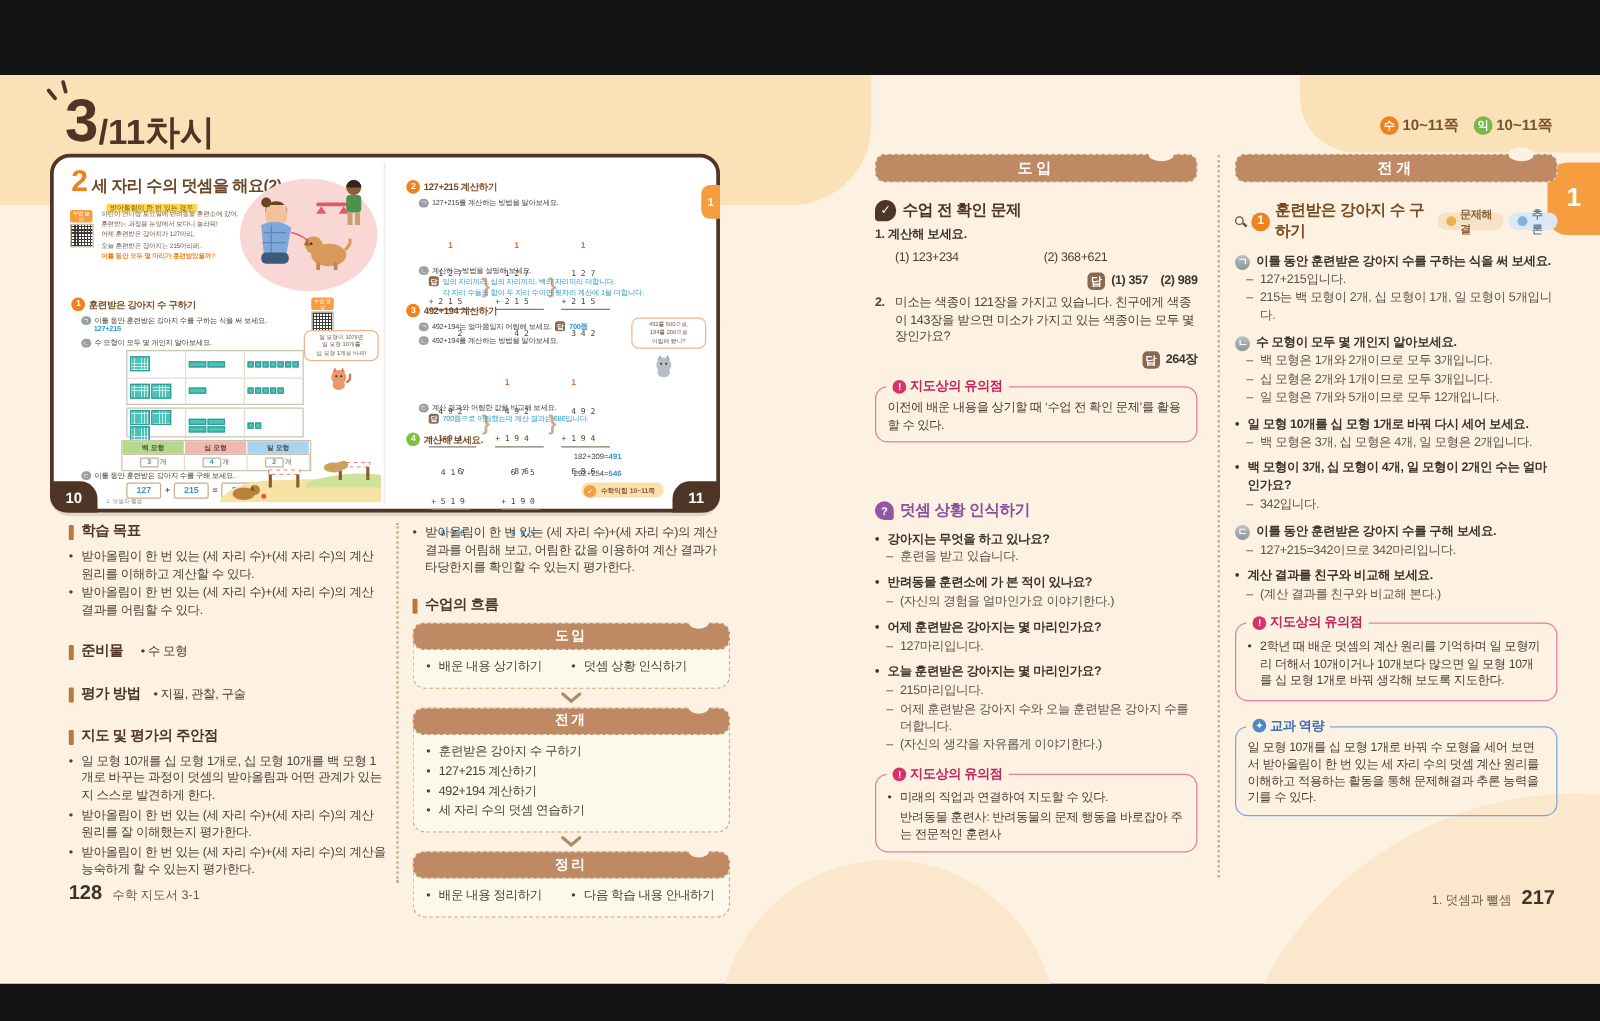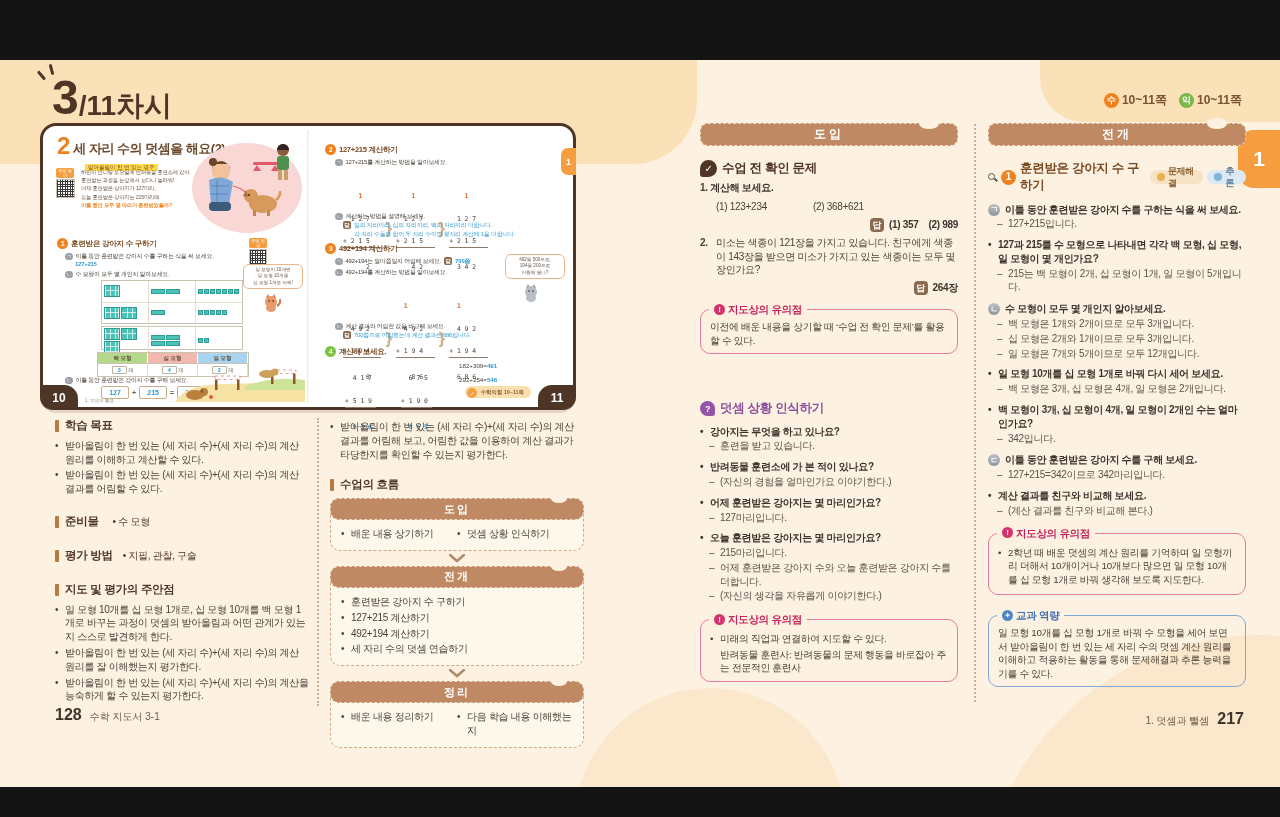--- a/index.html
+++ b/index.html
@@ -572,35 +572,35 @@
     </div>
     <div class="chev">
       <svg width="16" height="9" viewBox="0 0 16 9">
           <polyline points="1,1 8,7 15,1" fill="none" stroke="#b08968" stroke-width="2.5" stroke-linecap="round"></polyline>
         </svg>
     </div>
     <div class="fbox">
       <div class="fbar">정리</div>
       <div class="f2c">
         <div class="li">배운 내용 정리하기</div>
-        <div class="li">다음 학습 내용 이해했는지</div>
+        <div class="li">다음 학습 내용 안내하기</div>
       </div>
     </div>
   </div>
 
   <div class="tcol" style="left:700px;top:63px;width:258px">
     <div class="secbar">도입</div>
     <div class="shead" style="color:#4e3526">
       <span class="chk">✓</span>
       <span>수업 전 확인 문제</span>
     </div>
     <div style="margin-top:4px">
       <b>1.</b>
       <span style="font-weight:bold;color:#3c342c">계산해 보세요.</span>
-      <div style="display:flex;gap:46px;padding-left:16px;margin-top:5px">
+      <div style="display:flex;gap:68px;padding-left:16px;margin-top:5px">
         <span>(1) 123+234</span>
         <span>(2) 368+621</span>
       </div>
       <div class="ansline">
         <span class="ansb">답</span>
         <span style="white-space:pre">(1) 357    (2) 989</span>
       </div>
     </div>
     <div style="margin-top:4px">
       <div style="position:relative;padding-left:16px">
@@ -657,21 +657,20 @@
       <span class="pill pill-reason">
         <span class="pic pic-reason"></span>
         <span>추론</span>
       </span>
     </div>
     <div class="qmk">
       <span class="jamo">ㄱ</span>
       <span>이틀 동안 훈련받은 강아지 수를 구하는 식을 써 보세요.</span>
     </div>
     <div class="ali">127+215입니다.</div>
-    <div class="q">127과 215를 수 모형으로 나타내면 각각 백 모형, 십 모형, 일 모형이 몇 개인가요?</div>
     <div class="ali">215는 백 모형이 2개, 십 모형이 1개, 일 모형이 5개입니다.</div>
     <div class="qmk">
       <span class="jamo">ㄴ</span>
       <span>수 모형이 모두 몇 개인지 알아보세요.</span>
     </div>
     <div class="ali">백 모형은 1개와 2개이므로 모두 3개입니다.</div>
     <div class="ali">십 모형은 2개와 1개이므로 모두 3개입니다.</div>
     <div class="ali">일 모형은 7개와 5개이므로 모두 12개입니다.</div>
     <div class="q">일 모형 10개를 십 모형 1개로 바꿔 다시 세어 보세요.</div>
     <div class="ali">백 모형은 3개, 십 모형은 4개, 일 모형은 2개입니다.</div>

